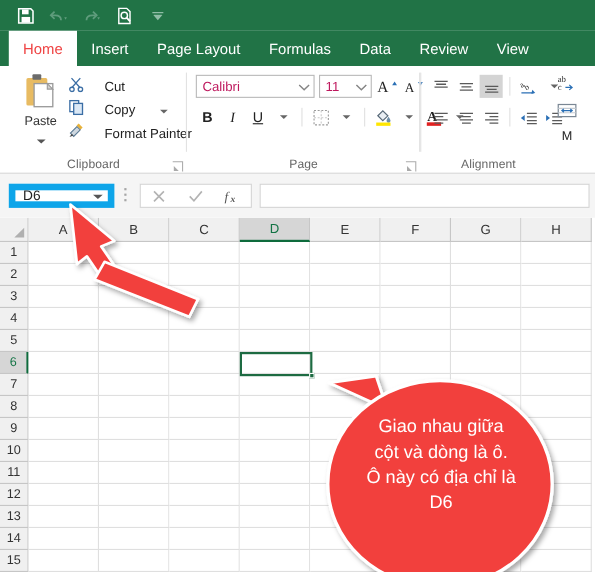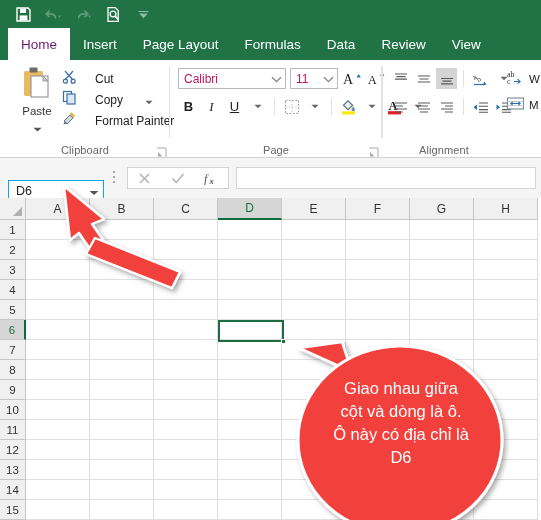--- a/index.html
+++ b/index.html
@@ -23,21 +23,21 @@
   
   .tabstrip {
     position: absolute; left: 0; top: 28px; width: 541px; height: 32px;
     background: #217346;
   }
   .tabs { display: flex; align-items: stretch; height: 32px; padding-left: 8px; }
   .tab {
     display: flex; align-items: center; padding: 0 13px;
     color: #ffffff; font-size: 13.5px; white-space: nowrap;
   }
-  .tab.active { background: #ffffff; color: #701a75; }
+  .tab.active { background: #ffffff; color: #ef4444; }
 
   
   .ribbon {
     position: absolute; left: 0; top: 60px; width: 541px; height: 98px;
     background: #ffffff; border-bottom: 1px solid #d2d2d2;
   }
   .grp { position: absolute; top: 0; height: 98px; }
   .grp-label {
     position: absolute; bottom: 2px; left: 0; width: 100%;
     text-align: center; font-size: 11px; color: #666; letter-spacing: .1px;
@@ -79,31 +79,31 @@
   .vdiv { width: 1px; height: 17px; background: #e0e0e0; margin: 0 4px; }
 
   
   .grp-align { left: 382px; width: 159px; }
   .al-row { position: absolute; left: 8px; display: flex; align-items: center; gap: 2px; }
   .al-r1 { top: 8px; }
   .al-r2 { top: 36px; }
   .abtn { width: 21px; height: 21px; display: flex; align-items: center; justify-content: center; }
   .abtn.sel { background: #d4d4d4; }
   .align-right { position: absolute; left: 124px; top: 6px; }
-  .aritem { display: flex; align-items: center; height: 26px; gap: 4px; }
+  .aritem { display: flex; align-items: center; height: 26px; gap: 4px; flex-direction: column; }
   .aritem .lbl { font-size: 11.5px; color: #222; white-space: nowrap; }
 
   
   .fbar {
     position: absolute; left: 0; top: 158px; width: 541px; height: 40px;
     background: #f5f5f5;
   }
   .namebox {
-    position: absolute; left: 8px; top: 22px; width: 96px; height: 22px;
-    background: #fff; border: 1px solid #0ea5e9;
+    position: absolute; left: 8px; top: 9px; width: 96px; height: 22px;
+    background: #fff; border: 6px solid #0ea5e9;
     display: flex; align-items: center; padding: 0 4px 0 7px;
   }
   .namebox .nb-val { flex: 1; font-size: 12.5px; color: #222; }
   .fb-grip { position: absolute; left: 113px; top: 13px; width: 4px; height: 14px; }
   .fb-grip i { display: block; width: 2px; height: 2px; background: #a6a6a6; margin-bottom: 3px; }
   .fb-btns {
     position: absolute; left: 127px; top: 9px; width: 102px; height: 22px;
     background: #fff; border: 1px solid #d4d4d4; display: flex; align-items: center;
   }
   .fb-btn { flex: 1; height: 20px; display: flex; align-items: center; justify-content: center; }

